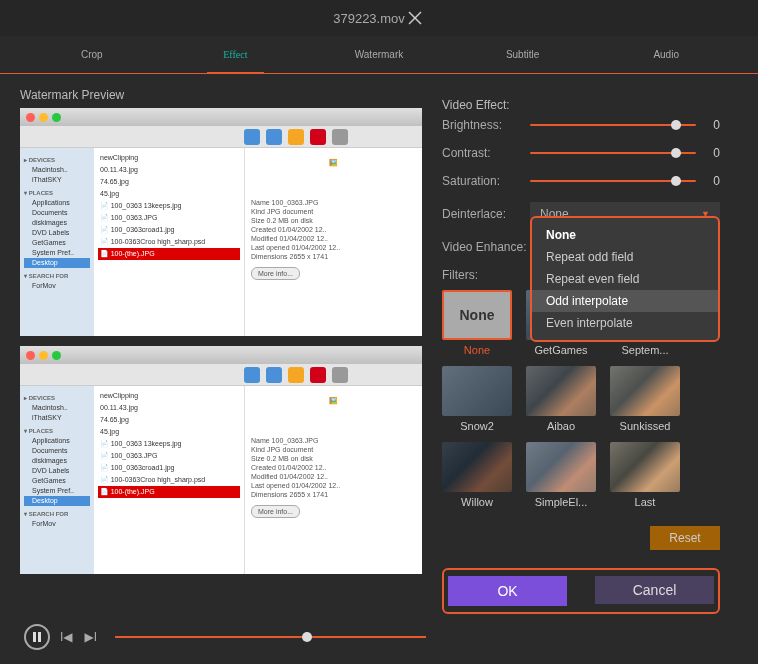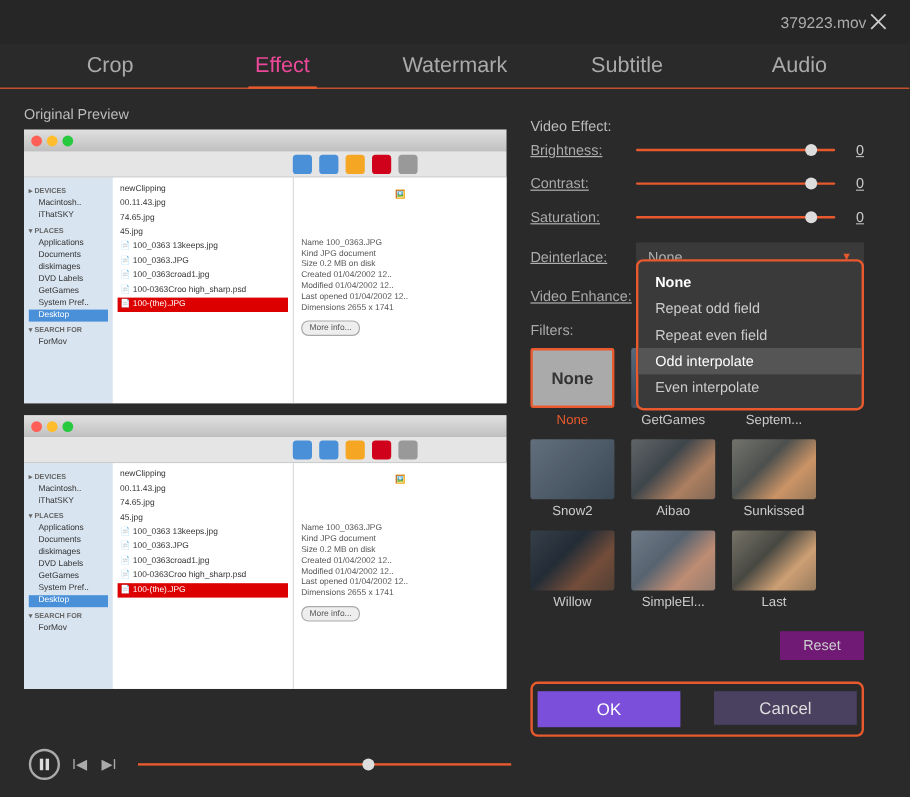--- a/index.html
+++ b/index.html
@@ -1,22 +1,22 @@
 <!DOCTYPE html>
 <html><head>
 <meta charset="utf-8">
 <style>
 * { margin: 0; padding: 0; box-sizing: border-box; }
 body { width: 758px; height: 664px; background: #2a2a2a; font-family: Arial, sans-serif; color: #b0b0b0; font-size: 12px; overflow: hidden; }
-.titlebar { height: 36px; display: flex; align-items: center; justify-content: flex-end; padding: 0 16px; background: #262626; }
+.titlebar { height: 36px; display: flex; align-items: center; justify-content: center; padding: 0 16px; background: #262626; }
 .titlebar .title { color: #aaa; font-size: 13px; }
 .close-icon { cursor: pointer; color: #ccc; font-size: 18px; width: 20px; height: 20px; display: flex; align-items: center; justify-content: center; }
 .tabs { display: flex; border-bottom: 1px solid #e85a2d; height: 38px; padding: 0 20px; }
-.tab { flex: 1; display: flex; align-items: center; justify-content: center; cursor: pointer; color: #aaa; font-size: 18px; position: relative; }
-.tab.active { color: #ec4899; }
+.tab { flex: 1; display: flex; align-items: center; justify-content: center; cursor: pointer; color: #aaa; font-size: 10px; position: relative; }
+.tab.active { color: #14b8a6; font-family: Liberation Serif, serif; }
 .tab.active::after { content: ''; position: absolute; bottom: -1px; left: 30%; right: 30%; height: 2px; background: #e85a2d; }
 .body { display: flex; padding: 14px 20px 0 20px; gap: 20px; }
 .left { width: 402px; }
 .right { width: 278px; padding-top: 10px; position: relative; }
 .section-label { font-size: 12px; color: #bbb; margin-bottom: 6px; }
 .preview { width: 402px; height: 228px; background: #888; position: relative; margin-bottom: 10px; display: flex; flex-direction: column; }
 .preview .winbar { height: 18px; background: linear-gradient(#e0e0e0,#c0c0c0); display: flex; align-items: center; gap: 4px; padding-left: 6px; }
 .winbar .dot { width: 9px; height: 9px; border-radius: 50%; }
 .winbar .r { background: #ff5f56; } .winbar .y { background: #ffbd2e; } .winbar .g { background: #27c93f; }
 .preview .innerbar { height: 22px; background: #e5e5e5; border-bottom: 1px solid #ccc; display: flex; align-items: center; gap: 6px; padding: 0 8px; }
@@ -28,21 +28,21 @@
 .sidebar .hdr { font-weight: bold; color: #666; font-size: 6px; margin-top: 3px; }
 .sidebar .itm { padding-left: 8px; }
 .sidebar .itm.sel { background: #4a90d9; color: #fff; }
 .filelist { width: 150px; background: #fff; font-size: 7px; color: #333; padding: 4px; line-height: 10px; }
 .filelist .row { padding: 1px 2px; }
 .filelist .row.sel { background: #d00; color: #fff; }
 .details { flex: 1; background: #fff; font-size: 7px; color: #555; padding: 10px 6px; line-height: 9px; border-left: 1px solid #ddd; }
 .details .btn { margin-top: 6px; border: 1px solid #aaa; border-radius: 6px; padding: 1px 6px; display: inline-block; background: #eee; }
 .output-header { display: flex; justify-content: space-between; align-items: baseline; margin-top: 8px; }
 .time { font-size: 11px; color: #aaa; }
-.row-ctrl { display: flex; align-items: center; margin-bottom: 14px; text-decoration: underline; }
+.row-ctrl { display: flex; align-items: center; margin-bottom: 14px; }
 .row-ctrl .lbl { width: 88px; font-size: 12px; color: #aaa; }
 .slider-wrap { flex: 1; display: flex; align-items: center; gap: 10px; }
 .slider { flex: 1; height: 2px; background: #e85a2d; position: relative; border-radius: 1px; }
 .slider .nub { position: absolute; width: 10px; height: 10px; background: #ddd; border-radius: 50%; top: -4px; left: 85%; }
 .val { width: 14px; text-align: right; font-size: 12px; color: #ccc; }
 .select { flex: 1; height: 24px; background: #3a3a3a; display: flex; align-items: center; padding: 0 10px; justify-content: space-between; cursor: pointer; font-size: 12px; }
 .chev { color: #e85a2d; font-size: 9px; }
 .dropdown { position: absolute; top: 128px; left: 88px; width: 190px; background: #3a3a3a; border: 2px solid #e85a2d; border-radius: 6px; z-index: 10; padding: 6px 0; }
 .dropdown .opt { padding: 4px 14px; font-size: 12px; color: #ccc; cursor: pointer; }
 .dropdown .opt.hl { background: #555; color: #fff; }
@@ -55,21 +55,21 @@
 .filter-item[data-fkey="snow2"] .thumb { background: linear-gradient(135deg, #7a8a9a, #4a5a6a); filter: brightness(0.8); }
 .filter-item[data-fkey="aibao"] .thumb { filter: sepia(0.3) brightness(0.9); }
 .filter-item[data-fkey="sunkissed"] .thumb { filter: sepia(0.5) saturate(1.3); }
 .filter-item[data-fkey="willow"] .thumb { filter: brightness(0.6); }
 .filter-item[data-fkey="simple"] .thumb { filter: contrast(0.7) brightness(1.1); }
 .filter-item[data-fkey="retro"] .thumb { filter: sepia(0.6) contrast(1.2); }
 .filter-item[data-fkey="september"] .thumb::after { content: '▶'; position: absolute; top: 4px; right: 6px; color: rgba(255,255,255,0.7); font-size: 10px; }
 .filter-name { font-size: 11px; color: #ccc; width: 70px; text-align: center; white-space: nowrap; overflow: hidden; text-overflow: ellipsis; }
 .filter-item[data-fkey="none"] .filter-name { color: #e85a2d; }
 .reset-row { display: flex; justify-content: flex-end; margin-top: 18px; }
-.reset-btn { width: 70px; height: 24px; background: #701a75; color: #ccc; display: flex; align-items: center; justify-content: center; cursor: pointer; font-size: 12px; }
+.reset-btn { width: 70px; height: 24px; background: #a16207; color: #ccc; display: flex; align-items: center; justify-content: center; cursor: pointer; font-size: 12px; }
 .bottom-row { display: flex; gap: 28px; margin-top: 18px; border: 2px solid #e85a2d; border-radius: 6px; padding: 6px 4px; }
 .btn-primary { flex: 1; height: 30px; background: #7b4fd9; color: #fff; display: flex; align-items: center; justify-content: center; cursor: pointer; font-size: 14px; }
 .btn-sec { flex: 1; height: 28px; background: #4a4060; color: #ddd; display: flex; align-items: center; justify-content: center; cursor: pointer; font-size: 14px; }
 .player { position: absolute; bottom: 14px; left: 24px; width: 402px; display: flex; align-items: center; gap: 8px; }
 .play-ctrl { width: 26px; height: 26px; border: 2px solid #aaa; border-radius: 50%; display: flex; align-items: center; justify-content: center; cursor: pointer; color: #ddd; font-size: 10px; }
 .skip { color: #aaa; cursor: pointer; font-size: 12px; padding: 0 2px; }
 .timeline { flex: 1; height: 2px; background: #e85a2d; position: relative; margin-left: 8px; }
 .timeline .nub { position: absolute; top: -4px; left: 60%; width: 10px; height: 10px; background: #ddd; border-radius: 50%; }
 </style>
 </head>
@@ -88,21 +88,21 @@
 <div class="tabs">
   <div class="tab">Crop</div>
   <div class="tab active">Effect</div>
   <div class="tab">Watermark</div>
   <div class="tab">Subtitle</div>
   <div class="tab">Audio</div>
 </div>
 
 <div class="body">
   <div class="left">
-    <div class="section-label">Original Preview</div>
+    <div class="section-label">Watermark Preview</div>
     <div class="preview">
       <div class="winbar">
           <div class="dot r"></div>
           <div class="dot y"></div>
           <div class="dot g"></div>
         </div>
       <div class="innerbar">
           <span class="sp"></span>
           <div class="ic bl"></div>
           <div class="ic bl"></div>

